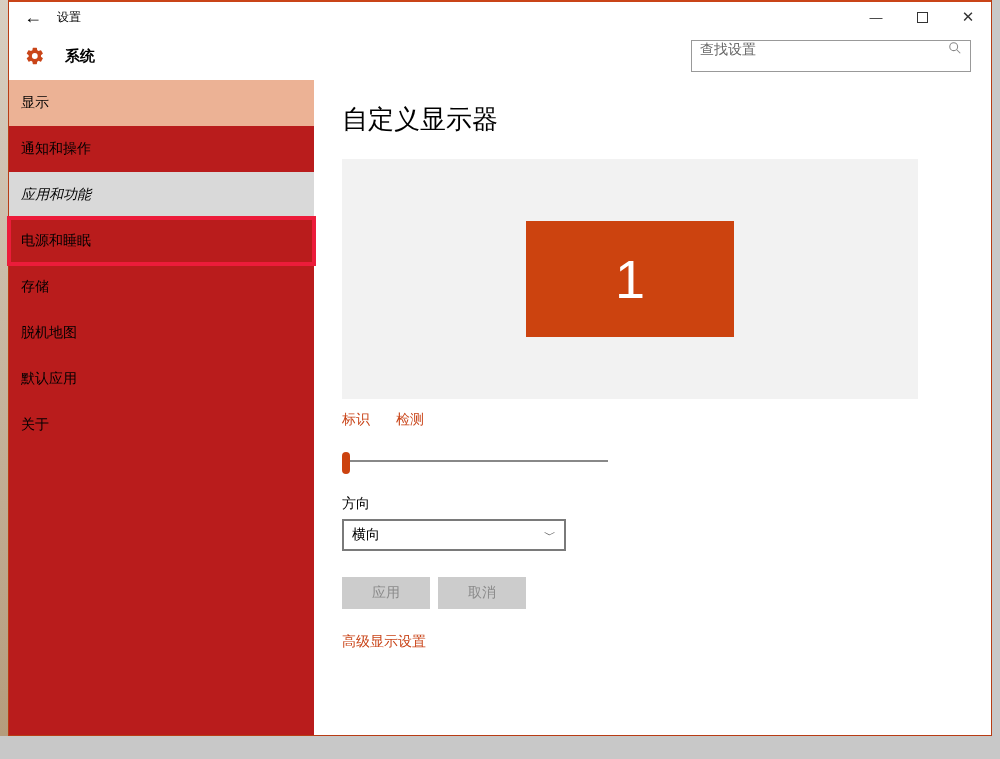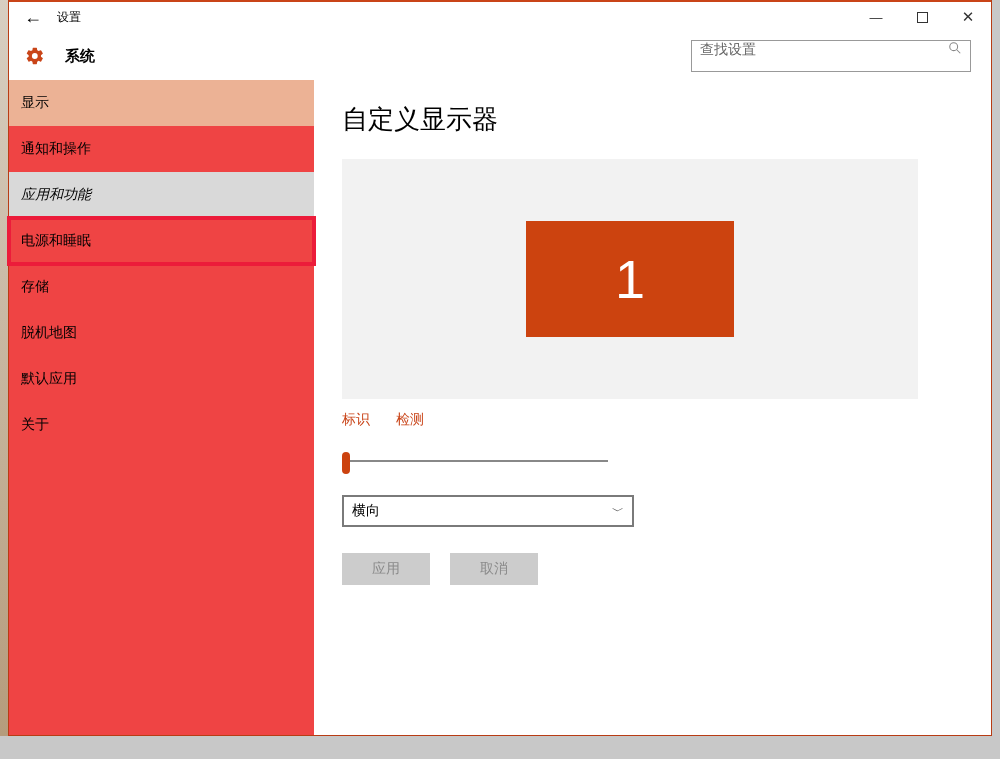--- a/index.html
+++ b/index.html
@@ -12,39 +12,39 @@
   .titlebar .ctrl { width: 46px; height: 30px; display: flex; align-items: center; justify-content: center; font-size: 13px; color: #333; }
   .titlebar .ctrl.close { font-size: 15px; }
   .header { height: 48px; display: flex; align-items: center; padding: 0 20px 0 16px; }
   .gear-icon { width: 20px; height: 20px; margin-right: 20px; }
   .gear-icon svg { display:block; }
   .header .section { font-size: 15px; font-weight: 600; }
   .header .spacer { flex: 1; }
   .search { width: 280px; height: 32px; border: 1px solid #999; display: flex; align-items: flex-start; padding: 0 8px; color: #666; }
   .search .si { margin-left: auto; width: 14px; height: 14px; }
   .body { display: flex; height: calc(100% - 80px); }
-  .sidebar { width: 305px; flex: 0 0 305px; background: #ef4444; position: relative; }
+  .sidebar { width: 305px; flex: 0 0 305px; background: #b91c1c; position: relative; }
   .nav-item { height: 46px; display: flex; align-items: center; padding-left: 12px; font-size: 14px; position: relative; }
   .nav-item.selected { background: #ecb295; }
   .nav-item.hover { background: #d9d9d9; font-style: italic; }
   .nav-item.annot { outline: 4px solid #ec1c3a; outline-offset: -2px; }
   .content { flex: 1; padding: 22px 28px 20px 28px; overflow: hidden; }
   h1.page-title { font-size: 26px; font-weight: 400; margin-bottom: 22px; }
   .monitor-area { width: 576px; height: 240px; background: #f2f2f2; display: flex; align-items: center; justify-content: center; margin-bottom: 12px; }
   .monitor-tile { width: 208px; height: 116px; background: #cc430f; color: #fff; display: flex; align-items: center; justify-content: center; font-size: 54px; font-weight: 300; }
   .link-row { margin-bottom: 22px; }
   .link-row a { color: #c94418; text-decoration: none; font-size: 14px; margin-right: 22px; cursor: pointer; }
   .scale-label { font-size: 14px; margin-bottom: 8px; }
   .slider { position: relative; width: 266px; height: 22px; margin-bottom: 22px; }
   .slider-track { position: absolute; top: 9px; left: 0; right: 0; height: 2px; background: #888; }
   .slider-thumb { position: absolute; top: 1px; left: 0; width: 8px; height: 22px; background: #cc430f; border-radius: 4px; }
   .field-label { font-size: 14px; margin-bottom: 6px; }
-  .select { width: 292px; height: 32px; border: 2px solid #7a7a7a; display: flex; align-items: center; padding: 0 8px; font-size: 14px; margin-bottom: 26px; }
+  .select { width: 224px; height: 32px; border: 2px solid #7a7a7a; display: flex; align-items: center; padding: 0 8px; font-size: 14px; margin-bottom: 26px; }
   .select .chev { margin-left: auto; font-size: 12px; color: #555; }
-  .btn-row { display: flex; gap: 20px; margin-bottom: 24px; margin-top: 12px; }
+  .btn-row { display: flex; gap: 8px; margin-bottom: 24px; margin-top: 12px; }
   .btn { width: 88px; height: 32px; background: #ccc; color: #8a8a8a; display: flex; align-items: center; justify-content: center; font-size: 14px; }
   .adv-link { color: #c94418; font-size: 14px; cursor: pointer; }
   .left-strip { position: absolute; left: 0; top: 0; width: 8px; height: 736px; background: linear-gradient(#d8cfc2, #b59c7c); }
   .watermark { position: absolute; right: 22px; bottom: 40px; color: rgba(255,255,255,0.8); text-align: right; pointer-events: none; }
   .watermark .big { font-size: 28px; font-weight: 700; letter-spacing: 1px; }
   .watermark .sm { font-size: 12px; }
 </style>
 </head>
 <body>
 
@@ -122,30 +122,32 @@
       <div class="link-row">
         <a>标识</a>
         <a>检测</a>
       </div>
 
       <div class="slider">
         <div class="slider-track"></div>
         <div class="slider-thumb"></div>
       </div>
 
+      <div class="field-label">方向</div>
       <div class="select">
         <span>横向</span>
         <span class="chev">﹀</span>
       </div>
 
       <div class="btn-row">
         <div class="btn">应用</div>
         <div class="btn">取消</div>
       </div>
 
+      <div class="adv-link">高级显示设置</div>
     </div>
   </div>
 
 </div>
 
 <div class="watermark">
   <div class="big">Baidu 经验</div>
   <div class="sm">jingyan.baidu.com</div>
 </div>
 

